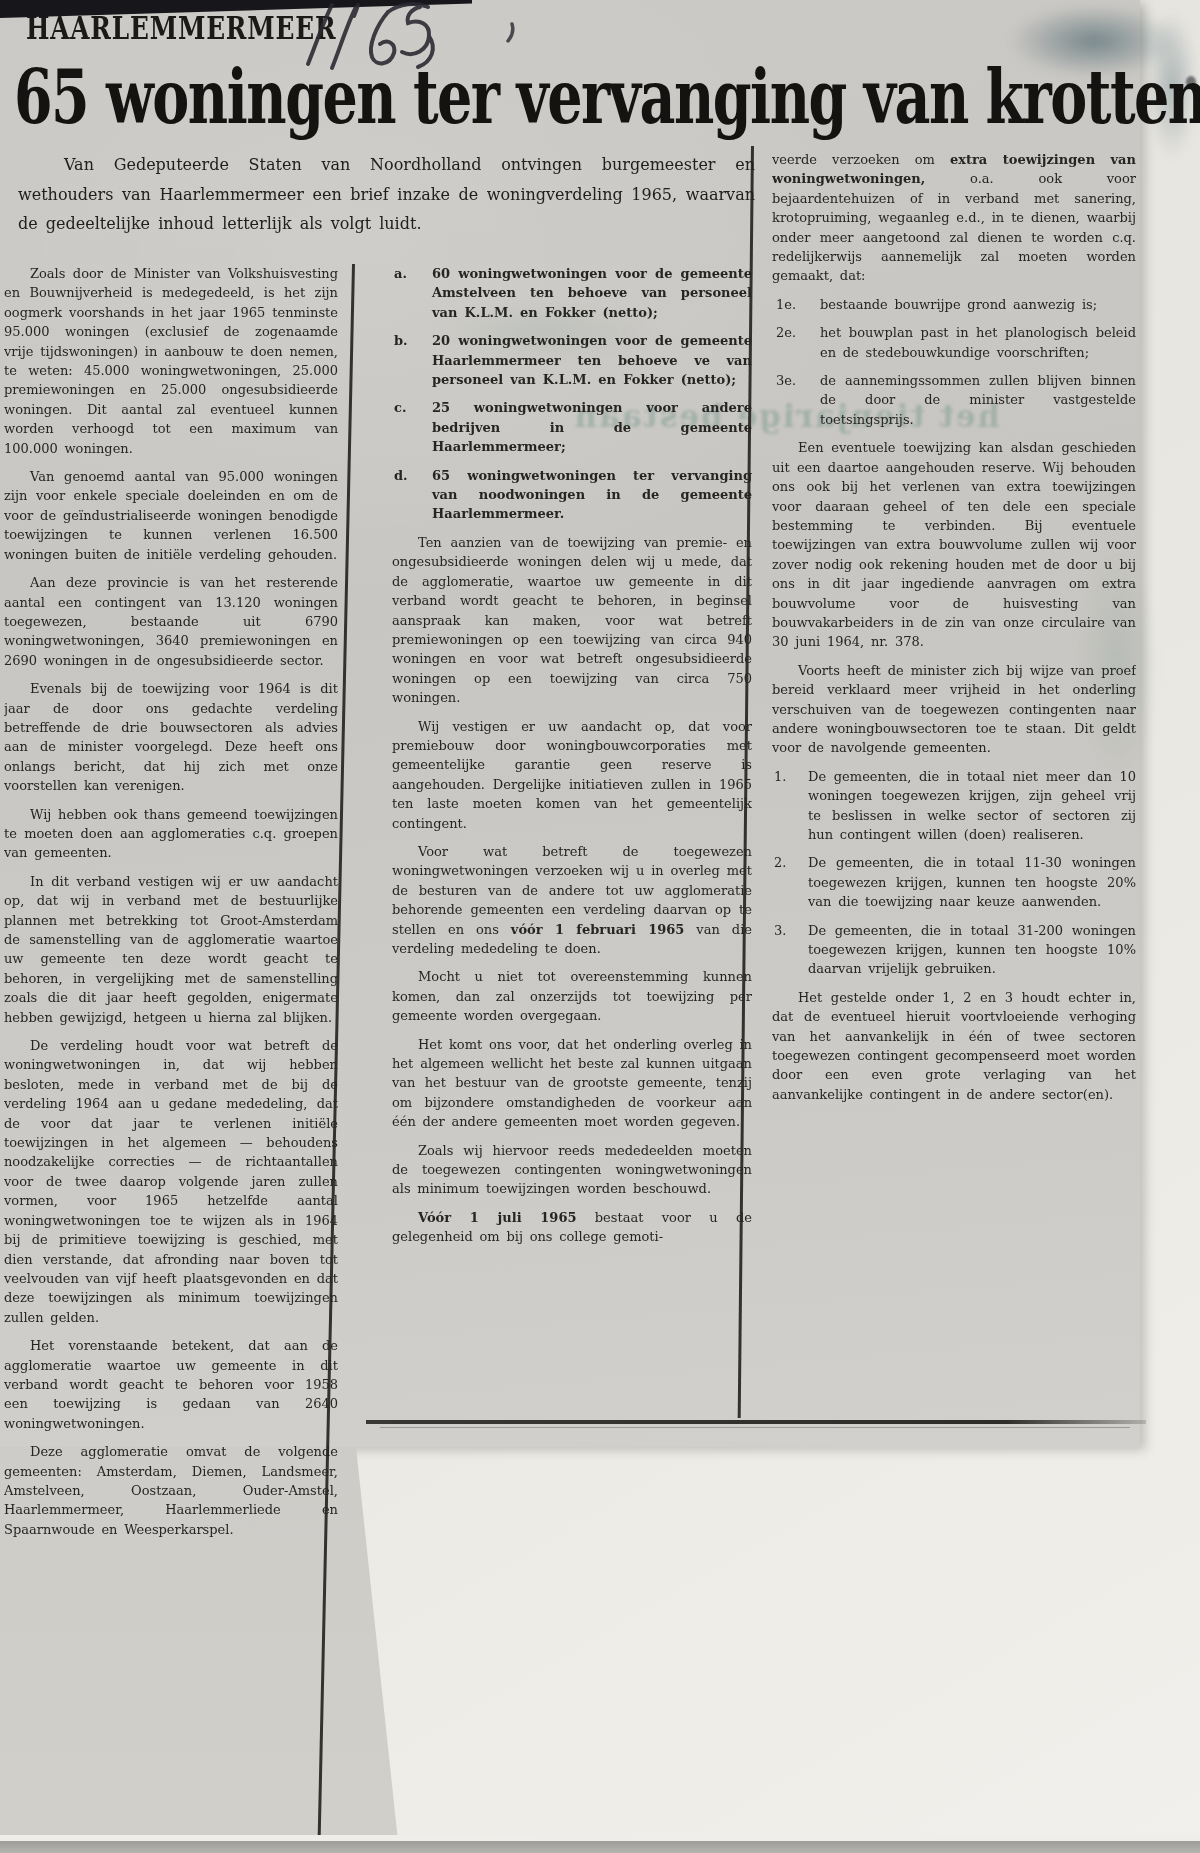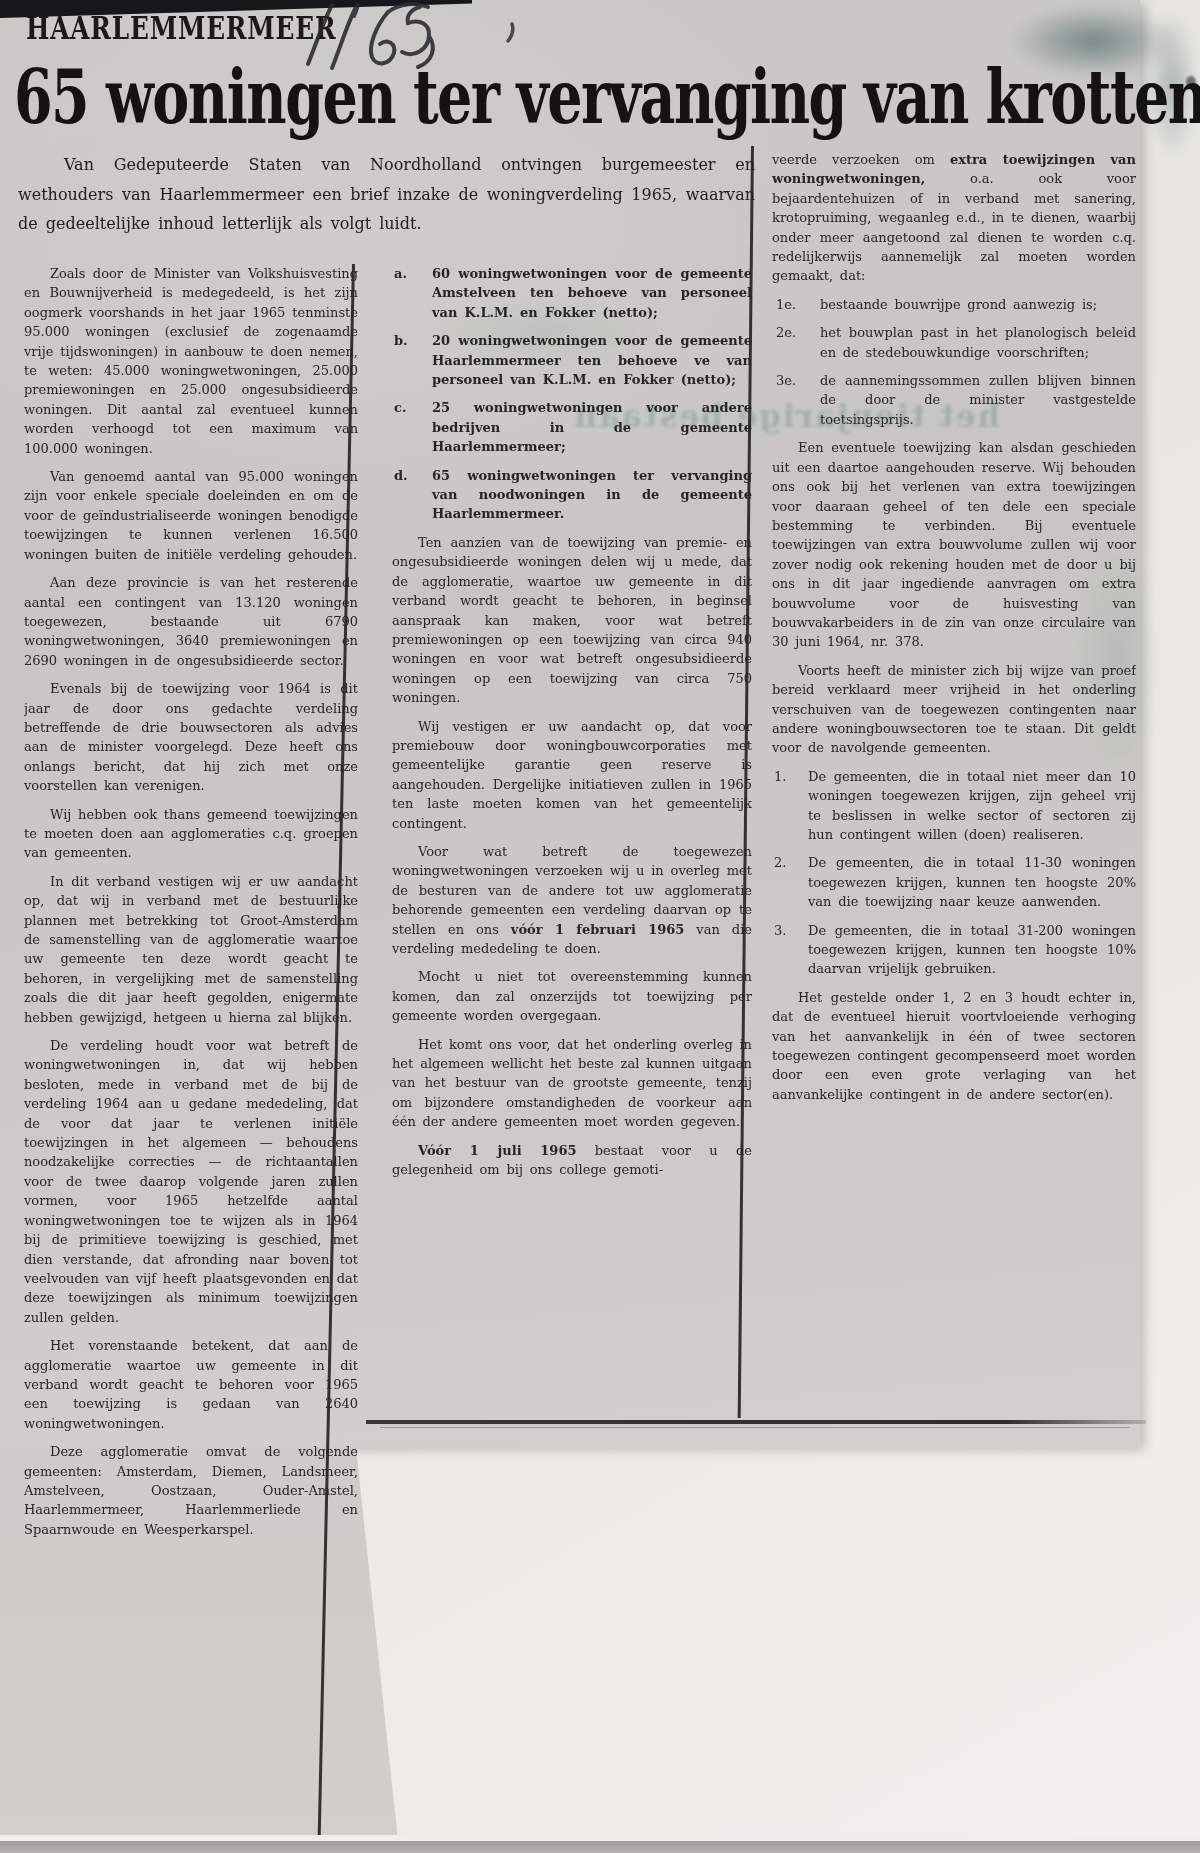--- a/index.html
+++ b/index.html
@@ -21,21 +21,21 @@
     font-weight:bold;font-size:31px;letter-spacing:1px;color:#1b1a18;
     transform:scaleX(.8);transform-origin:left top;white-space:nowrap;}
   .headline{position:absolute;left:14px;top:54px;z-index:3;
     font-weight:bold;font-size:74px;letter-spacing:-2px;color:#141312;
     transform:scaleX(.75);transform-origin:left top;white-space:nowrap;}
   .intro{position:absolute;left:18px;top:150px;width:737px;z-index:3;
     font-size:16px;line-height:29.5px;text-align:justify;text-indent:46px;
     color:#21201e;word-spacing:3px;}
   .col{position:absolute;z-index:3;text-align:justify;overflow:hidden;
     font-size:13px;line-height:19.4px;color:#262523;word-spacing:2.6px;}
-  #colL{left:24px;top:264px;width:334px;height:1572px;}
+  #colL{left:4px;top:264px;width:334px;height:1572px;}
   #colM{left:392px;top:264px;width:360px;height:1158px;}
   #colR{left:772px;top:150px;width:364px;height:1264px;}
   .p{margin:0 0 9px;text-indent:26px;}
   .p.ni{text-indent:0;}
   .b{font-weight:bold;}
   .item{position:relative;padding-left:42px;margin:0 0 9px;text-indent:0;}
   .item .lbl{position:absolute;left:2px;}
   #colM .item{font-weight:bold;padding-left:40px;}
   .req{padding-left:48px;}
   .req .lbl{left:4px;}
@@ -104,21 +104,21 @@
 <div class="intro">Van Gedeputeerde Staten van Noordholland ontvingen burgemeester en wethouders van Haarlemmermeer een brief inzake de woningverdeling 1965, waarvan de gedeeltelijke inhoud letterlijk als volgt luidt.</div>
 
 <div class="col" id="colL">
   <p class="p"><span>Zoals door de Minister van Volkshuisvesting en Bouwnijverheid is medegedeeld, is het zijn oogmerk voorshands in het jaar 1965 tenminste 95.000 woningen (exclusief de zogenaamde vrije tijdswoningen) in aanbouw te doen nemen, te weten: 45.000 woningwetwoningen, 25.000 premiewoningen en 25.000 ongesubsidieerde woningen. Dit aantal zal eventueel kunnen worden verhoogd tot een maximum van 100.000 woningen.</span></p>
   <p class="p"><span>Van genoemd aantal van 95.000 woningen zijn voor enkele speciale doeleinden en om de voor de geïndustrialiseerde woningen benodigde toewijzingen te kunnen verlenen 16.500 woningen buiten de initiële verdeling gehouden.</span></p>
   <p class="p"><span>Aan deze provincie is van het resterende aantal een contingent van 13.120 woningen toegewezen, bestaande uit 6790 woningwetwoningen, 3640 premiewoningen en 2690 woningen in de ongesubsidieerde sector.</span></p>
   <p class="p"><span>Evenals bij de toewijzing voor 1964 is dit jaar de door ons gedachte verdeling betreffende de drie bouwsectoren als advies aan de minister voorgelegd. Deze heeft ons onlangs bericht, dat hij zich met onze voorstellen kan verenigen.</span></p>
   <p class="p"><span>Wij hebben ook thans gemeend toewijzingen te moeten doen aan agglomeraties c.q. groepen van gemeenten.</span></p>
   <p class="p"><span>In dit verband vestigen wij er uw aandacht op, dat wij in verband met de bestuurlijke plannen met betrekking tot Groot-Amsterdam de samenstelling van de agglomeratie waartoe uw gemeente ten deze wordt geacht te behoren, in vergelijking met de samenstelling zoals die dit jaar heeft gegolden, enigermate hebben gewijzigd, hetgeen u hierna zal blijken.</span></p>
   <p class="p"><span>De verdeling houdt voor wat betreft de woningwetwoningen in, dat wij hebben besloten, mede in verband met de bij de verdeling 1964 aan u gedane mededeling, dat de voor dat jaar te verlenen initiële toewijzingen in het algemeen — behoudens noodzakelijke correcties — de richtaantallen voor de twee daarop volgende jaren zullen vormen, voor 1965 hetzelfde aantal woningwetwoningen toe te wijzen als in 1964 bij de primitieve toewijzing is geschied, met dien verstande, dat afronding naar boven tot veelvouden van vijf heeft plaatsgevonden en dat deze toewijzingen als minimum toewijzingen zullen gelden.</span></p>
-  <p class="p"><span>Het vorenstaande betekent, dat aan de agglomeratie waartoe uw gemeente in dit verband wordt geacht te behoren voor 1965 een toewijzing is gedaan van 2640 woningwetwoningen.</span></p>
+  <p class="p"><span>Het vorenstaande betekent, dat aan de agglomeratie waartoe uw gemeente in dit verband wordt geacht te behoren voor 1958 een toewijzing is gedaan van 2640 woningwetwoningen.</span></p>
   <p class="p"><span>Deze agglomeratie omvat de volgende gemeenten: Amsterdam, Diemen, Landsmeer, Amstelveen, Oostzaan, Ouder-Amstel, Haarlemmermeer, Haarlemmerliede en Spaarnwoude en Weesperkarspel.</span></p>
 
 </div>
 
 <div class="col" id="colM">
   <p class="item">
     <span class="lbl">a.</span>
     <span>60 woningwetwoningen voor de gemeente Amstelveen ten behoeve van personeel van K.L.M. en Fokker (netto);</span>
   </p>
   <p class="item">
@@ -131,20 +131,21 @@
   </p>
   <p class="item">
     <span class="lbl">d.</span>
     <span>65 woningwetwoningen ter vervanging van noodwoningen in de gemeente Haarlemmermeer.</span>
   </p>
   <p class="p"><span>Ten aanzien van de toewijzing van premie- en ongesubsidieerde woningen delen wij u mede, dat de agglomeratie, waartoe uw gemeente in dit verband wordt geacht te behoren, in beginsel aanspraak kan maken, voor wat betreft premiewoningen op een toewijzing van circa 940 woningen en voor wat betreft ongesubsidieerde woningen op een toewijzing van circa 750 woningen.</span></p>
   <p class="p"><span>Wij vestigen er uw aandacht op, dat voor premiebouw door woningbouwcorporaties met gemeentelijke garantie geen reserve is aangehouden. Dergelijke initiatieven zullen in 1965 ten laste moeten komen van het gemeentelijk contingent.</span></p>
   <p class="p"><span>Voor wat betreft de toegewezen woningwetwoningen verzoeken wij u in overleg met de besturen van de andere tot uw agglomeratie behorende gemeenten een verdeling daarvan op te stellen en ons </span><span class="b">vóór 1 februari 1965</span><span> van die verdeling mededeling te doen.</span></p>
   <p class="p"><span>Mocht u niet tot overeenstemming kunnen komen, dan zal onzerzijds tot toewijzing per gemeente worden overgegaan.</span></p>
   <p class="p"><span>Het komt ons voor, dat het onderling overleg in het algemeen wellicht het beste zal kunnen uitgaan van het bestuur van de grootste gemeente, tenzij om bijzondere omstandigheden de voorkeur aan één der andere gemeenten moet worden gegeven.</span></p>
+  <p class="p"><span>Zoals wij hiervoor reeds mededeelden moeten de toegewezen contingenten woningwetwoningen als minimum toewijzingen worden beschouwd.</span></p>
   <p class="p"><span class="b">Vóór 1 juli 1965</span><span> bestaat voor u de gelegenheid om bij ons college gemoti-</span></p>
 </div>
 
 <div class="col" id="colR">
   <p class="p ni"><span>veerde verzoeken om </span><span class="b">extra toewijzingen van woningwetwoningen,</span><span> o.a. ook voor bejaardentehuizen of in verband met sanering, krotopruiming, wegaanleg e.d., in te dienen, waarbij onder meer aangetoond zal dienen te worden c.q. redelijkerwijs aannemelijk zal moeten worden gemaakt, dat:</span></p>
   <p class="item req">
     <span class="lbl">1e.</span>
     <span>bestaande bouwrijpe grond aanwezig is;</span>
   </p>
   <p class="item req">

